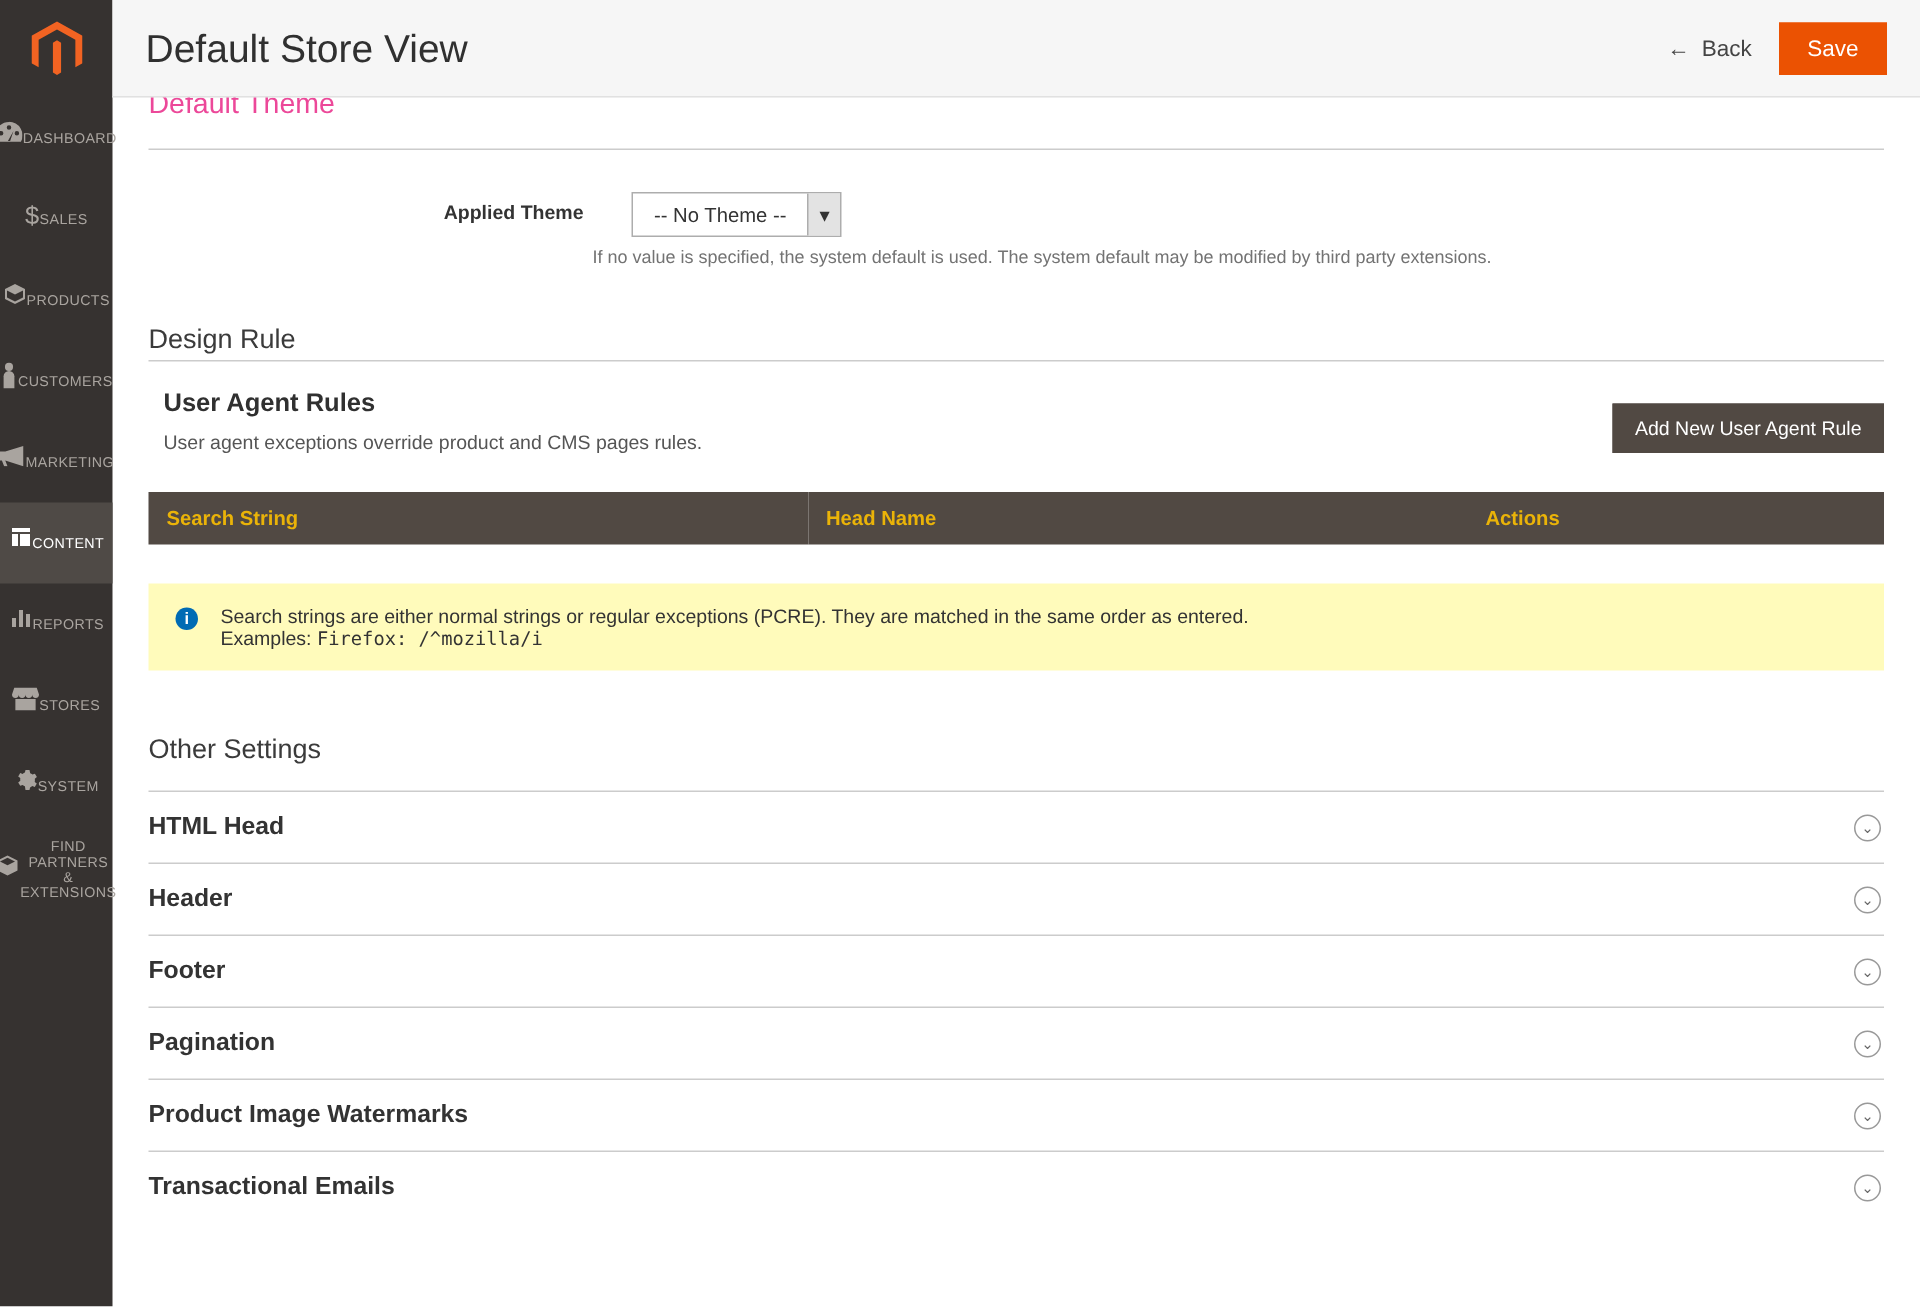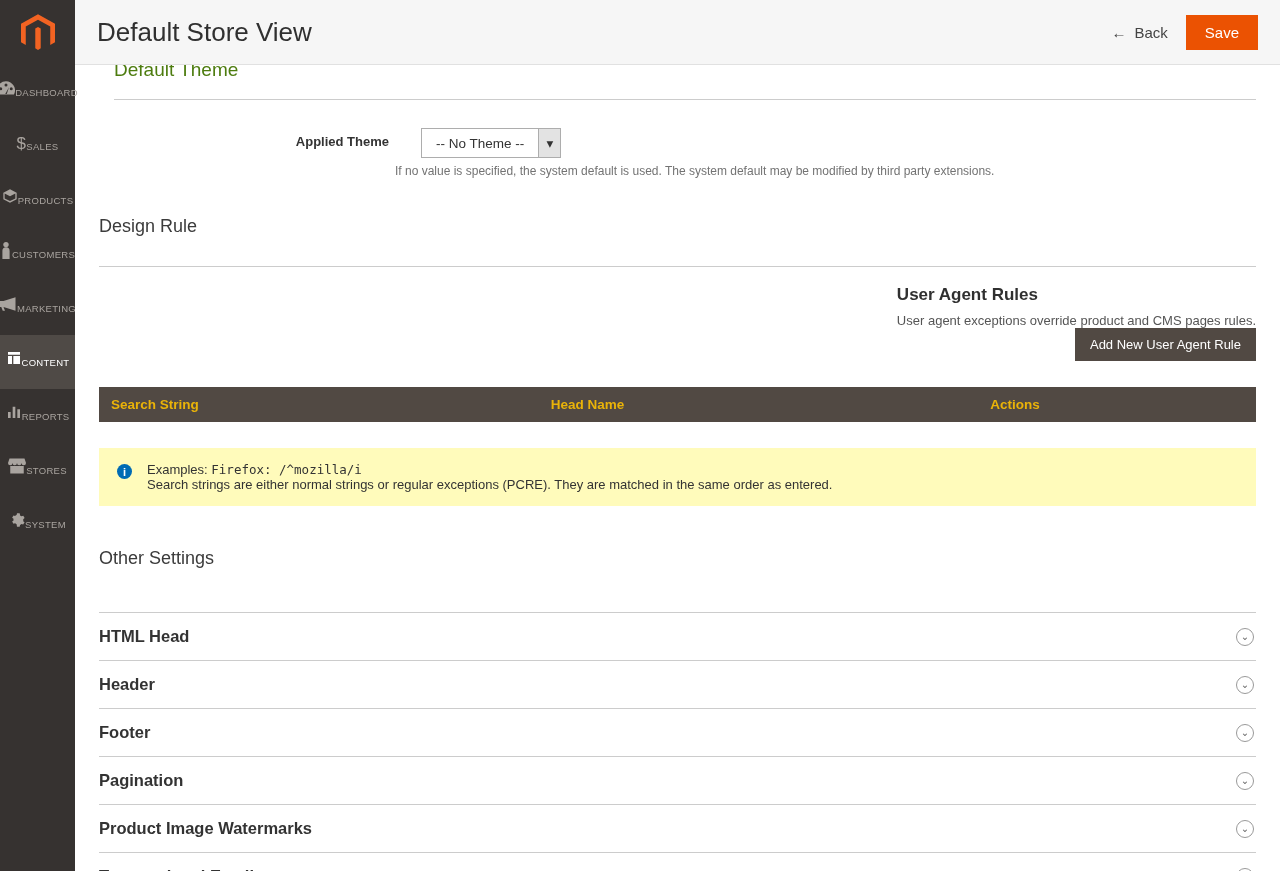--- a/index.html
+++ b/index.html
@@ -64,29 +64,28 @@
     background: none; border: none;
   }
   .save-btn {
     background: #eb5202; color: #fff; border: 1px solid #eb5202;
     padding: 8px 18px; font-size: 15px; cursor: pointer;
   }
   .content {
     flex: 1; overflow-y: auto; padding: 0 24px 24px 24px;
   }
   .section-title-cut {
-    font-size: 19px; color: #4d7c0f; font-weight: 400;
+    font-size: 19px; color: #ec4899; font-weight: 400;
     border-bottom: 1px solid #ccc; padding: 0 0 18px 0;
     margin-bottom: 28px;
-    margin-left: 15px;
     
   }
   .section-title {
     font-size: 18px; color: #3b3b3b; font-weight: 400;
-    border-bottom: 1px solid #ccc; padding: 0 0 29px 0;
+    border-bottom: 1px solid #ccc; padding: 0 0 3px 0;
     margin-top: 38px; margin-bottom: 18px;
   }
   .field-row {
     display: flex; align-items: flex-start; gap: 32px;
     margin-left: 180px; margin-bottom: 6px;
   }
   .field-label-wrap { width: 110px; text-align: right; flex-shrink: 0; font-weight:600; font-size:13px; margin-top:6px; }
   .select-fake {
     display: inline-flex; align-items: stretch; border: 1px solid #adadad;
     background: #fff; height: 30px; font-size: 13.5px; color: #333;
@@ -97,21 +96,21 @@
     display: flex; align-items: center; justify-content: center;
   }
   .field-note {
     font-size: 12px; color: #737373; margin-left: 296px; margin-top: 4px;
   }
   .sub-heading {
     font-size: 17px; font-weight: 600; color: #303030;
     margin-left: 10px;
   }
   .sub-desc { font-size: 13px; color: #555; margin: 8px 0 0 10px; }
-  .sub-head-row { display: flex; justify-content: space-between; align-items: flex-end; flex-direction: column; }
+  .sub-head-row { display: flex; justify-content: space-between; align-items: flex-end; }
   .btn-dark {
     background: #514943; color: #fff; border: 1px solid #514943;
     padding: 8px 14px; font-size: 13px; cursor: pointer;
   }
   table.rules {
     width: 100%; border-collapse: collapse; margin-top: 26px;
   }
   table.rules thead th {
     background: #514943; color: #eab308; text-align: left;
     font-size: 13.5px; font-weight: 600; padding: 10px 12px;
@@ -219,20 +218,29 @@
     </span>
     <span>STORES</span>
   </div>
   <div class="nav-item">
     <span class="icon">
       <svg width="16" height="16" viewBox="0 0 24 24">
           <path fill="currentColor" d="M12 8a4 4 0 1 0 0 8 4 4 0 0 0 0-8zm9.4 4a7.7 7.7 0 0 0-.1-1.3l2.1-1.6-2-3.4-2.5.8a8 8 0 0 0-2.2-1.3L16 2h-4l-.6 2.6a8 8 0 0 0-2.2 1.3l-2.5-.8-2 3.4 2.1 1.6a7.7 7.7 0 0 0 0 2.6L4.7 14.4l2 3.4 2.5-.8a8 8 0 0 0 2.2 1.3L12 22h4l.6-2.6a8 8 0 0 0 2.2-1.3l2.5.8 2-3.4-2.1-1.6c.1-.4.2-.8.2-1.3z"></path>
         </svg>
     </span>
     <span>SYSTEM</span>
+  </div>
+  <div class="nav-item tall">
+    <span class="icon">
+      <svg width="16" height="16" viewBox="0 0 24 24">
+          <path fill="currentColor" d="M12 2 2 7v10l10 5 10-5V7zM12 4.3 19.5 8 12 11.7 4.5 8z"></path>
+        </svg>
+    </span>
+    <span style="white-space:pre-line;">FIND PARTNERS
+&amp; EXTENSIONS</span>
   </div>
 </div>
 
 <div class="main">
   <div class="topbar">
     <div class="page-title">Default Store View</div>
     <div class="top-actions">
       <button class="back-btn">
         <span>←</span>
         <span>Back</span>
@@ -269,24 +277,24 @@
         <tr>
           <th style="width:38%;">Search String</th>
           <th style="width:38%;">Head Name</th>
           <th>Actions</th>
         </tr>
       </thead>
     </table>
 
     <div class="info-banner">
       <span class="info-icon">i</span>
+      <div>Search strings are either normal strings or regular exceptions (PCRE). They are matched in the same order as entered.</div>
       <div>
         <span>Examples: </span><code>Firefox: /^mozilla/i</code>
       </div>
-      <div>Search strings are either normal strings or regular exceptions (PCRE). They are matched in the same order as entered.</div>
     </div>
 
     <div class="section-title" style="border-bottom:none; margin-bottom:0; margin-top:42px;">Other Settings</div>
 
     <div class="accordion">
       <div class="acc-row">
         <span class="acc-label">HTML Head</span>
         <span class="chev">⌄</span>
       </div>
       <div class="acc-row">

